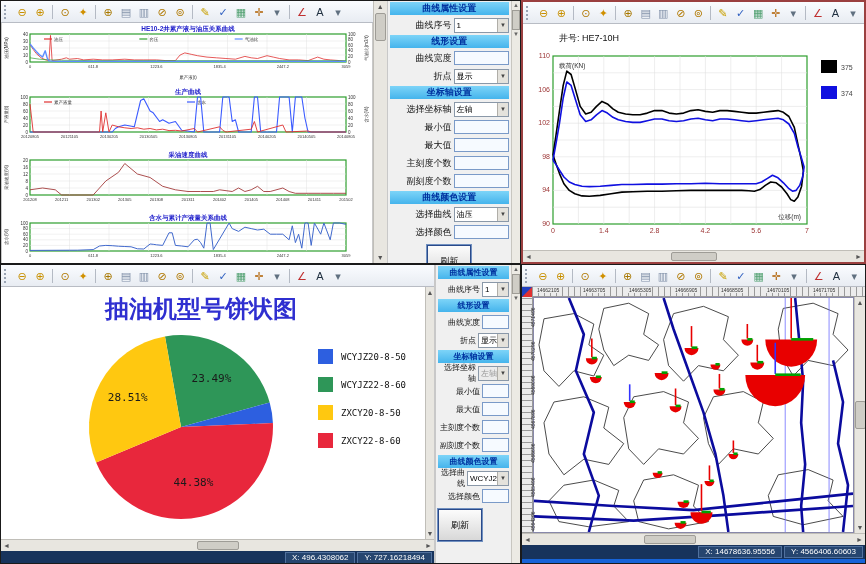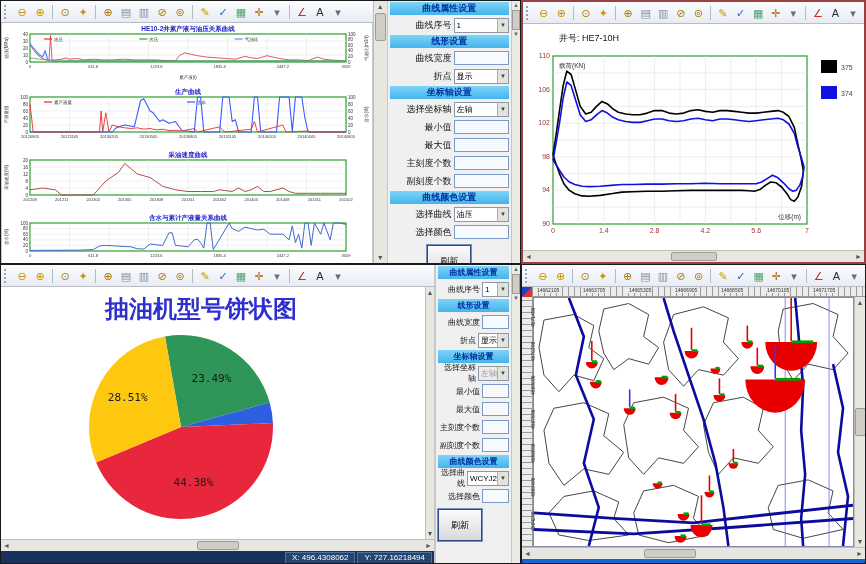--- a/index.html
+++ b/index.html
@@ -442,20 +442,38 @@
               <text x="200" y="30" font-size="24" fill="#2f2fd0" text-anchor="middle" font-weight="bold">抽油机型号饼状图</text>
               <path d="M180,140 L164.0,49.4 A92,92 0 0 1 268.7,115.5 Z" fill="#2e9658"></path>
               <text x="210.46430971378646" y="94.77669200829857" font-size="11" fill="#1a1a1a" text-anchor="middle" class="mono">23.49%</text>
               <path d="M180,140 L268.7,115.5 A92,92 0 0 1 271.9,136.1 Z" fill="#2d5fe0"></path>
               <text x="246.14543028726422" y="146.5383120428628" font-size="11" fill="#1a1a1a" text-anchor="middle" class="mono">3.61%</text>
               <path d="M180,140 L271.9,136.1 A92,92 0 0 1 95.1,175.5 Z" fill="#e8273c"></path>
               <text x="192.4001381809301" y="198.67583113967711" font-size="11" fill="#1a1a1a" text-anchor="middle" class="mono">44.38%</text>
               <path d="M180,140 L95.1,175.5 A92,92 0 0 1 164.0,49.4 Z" fill="#ffc810"></path>
               <text x="126.71222672748642" y="113.8910388427002" font-size="11" fill="#1a1a1a" text-anchor="middle" class="mono">28.51%</text>
             </svg></div>
+        <div class="pie-legend" id="pie-legend">
+            <div class="pl-item">
+              <div class="pl-sq" style="background: rgb(45, 95, 224);"></div>
+              <span class="pl-label">WCYJZ20-8-50</span>
+            </div>
+            <div class="pl-item">
+              <div class="pl-sq" style="background: rgb(46, 150, 88);"></div>
+              <span class="pl-label">WCYJZ22-8-60</span>
+            </div>
+            <div class="pl-item">
+              <div class="pl-sq" style="background: rgb(255, 200, 16);"></div>
+              <span class="pl-label">ZXCY20-8-50</span>
+            </div>
+            <div class="pl-item">
+              <div class="pl-sq" style="background: rgb(232, 39, 60);"></div>
+              <span class="pl-label">ZXCY22-8-60</span>
+            </div>
+          </div>
         <div class="vscroll" style="width:9px">
           <div class="arr">▲</div>
           <div class="fill"></div>
           <div class="arr">▼</div>
         </div>
       </div>
       <div class="hscroll">
         <div class="arr">◄</div>
         <div class="fill"></div>
         <div class="thumb" style="width:40px"></div>
@@ -661,15 +679,19 @@
         <div class="arr">▼</div>
       </div>
     </div>
     <div class="hscroll">
       <div class="arr">◄</div>
       <div class="fill" style="flex:0.7"></div>
       <div class="thumb" style="width:50px"></div>
       <div class="fill"></div>
       <div class="arr">►</div>
     </div>
+    <div class="statusbar">
+      <span class="sb-box">X: 14678636.95556</span>
+      <span class="sb-box">Y: 4566406.60603</span>
+    </div>
     <div class="blue-strip"></div>
   </section>
 </div>
 
 </body></html>

